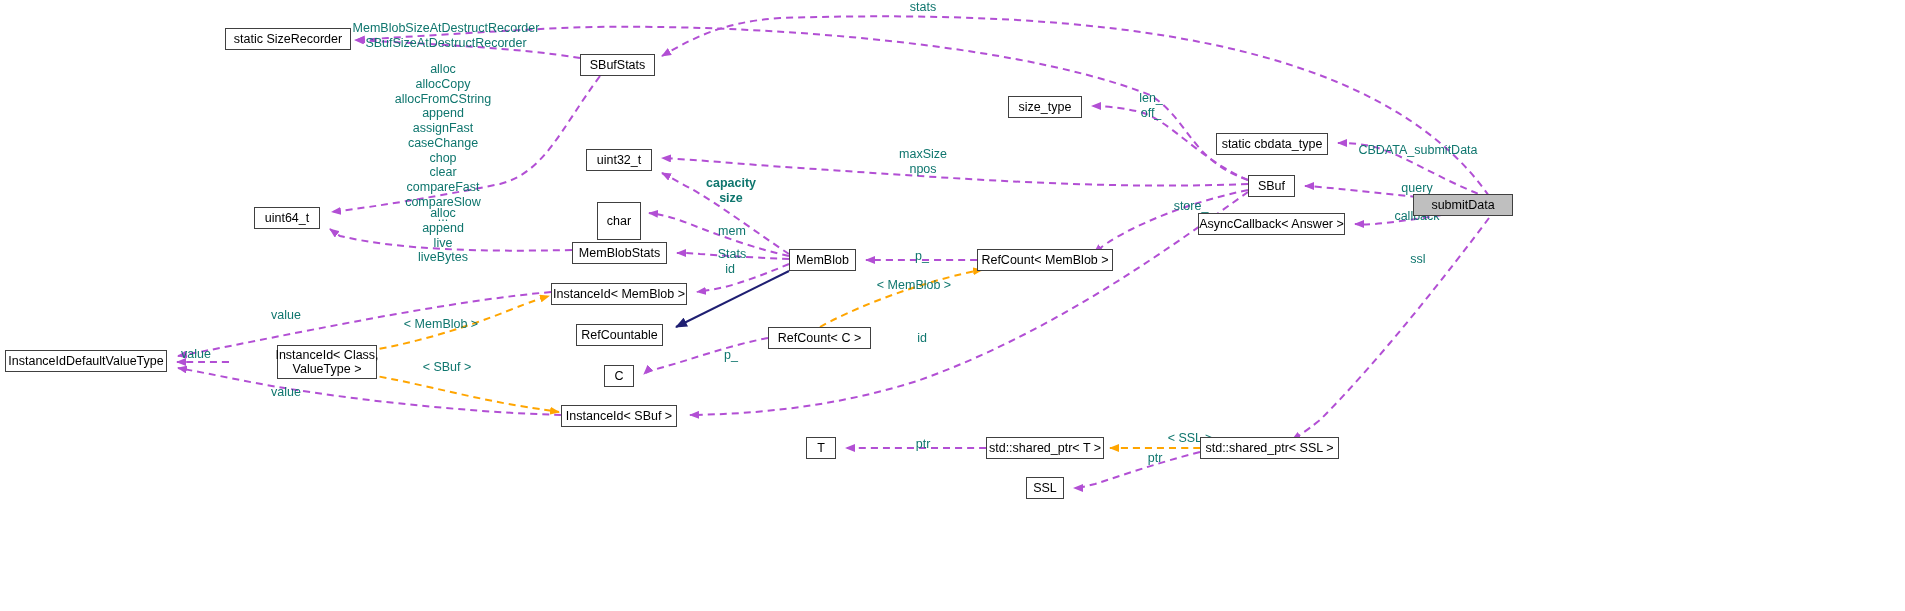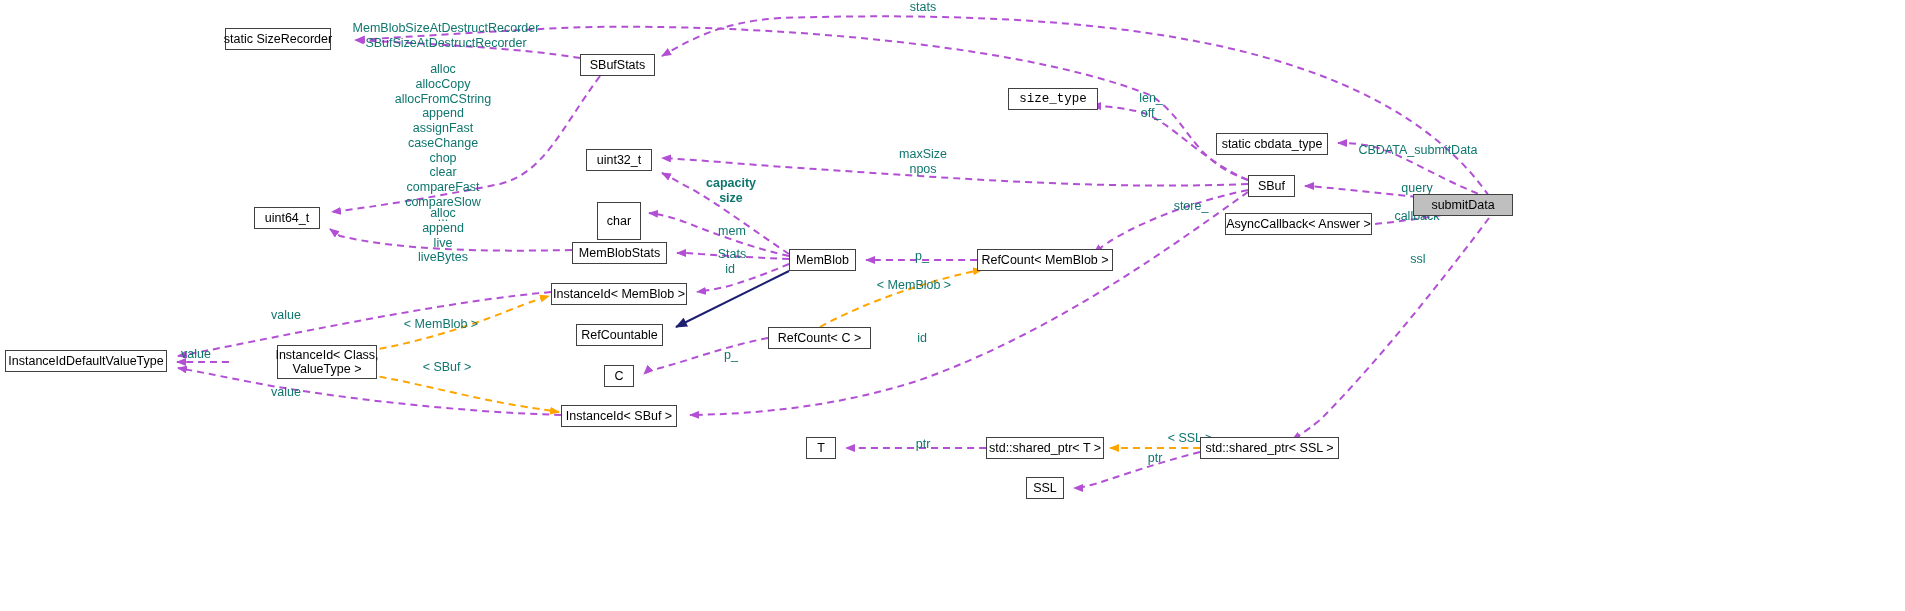--- a/index.html
+++ b/index.html
@@ -134,30 +134,30 @@
       <path d="M1200,448 C1170,448 1130,448 1110,448"></path>
     </g>
 
     <g class="inheritance-edges" fill="none" stroke="#1f1f72" stroke-width="2" marker-end="url(#arrowBlue)">
 
       <path d="M789,271 L676,327"></path>
     </g>
   </svg>
 
   <div id="nodes">
-      <div class="node" style="left: 225px; top: 28px; width: 106px; height: 22px;">static SizeRecorder</div>
+      <div class="node" style="left: 225px; top: 28px; width: 126px; height: 22px;">static SizeRecorder</div>
       <div class="node" style="left: 580px; top: 54px; width: 75px; height: 22px;">SBufStats</div>
-      <div class="node" style="left: 1008px; top: 88px; width: 90px; height: 22px; font-family: Liberation Mono, monospace;">size_type</div>
+      <div class="node" style="left: 1008px; top: 96px; width: 74px; height: 22px;">size_type</div>
       <div class="node" style="left: 1216px; top: 133px; width: 112px; height: 22px;">static cbdata_type</div>
       <div class="node" style="left: 586px; top: 149px; width: 66px; height: 22px;">uint32_t</div>
       <div class="node" style="left: 1248px; top: 175px; width: 47px; height: 22px;">SBuf</div>
       <div class="node highlight" style="left: 1413px; top: 194px; width: 100px; height: 22px;">submitData</div>
       <div class="node" style="left: 254px; top: 207px; width: 66px; height: 22px;">uint64_t</div>
       <div class="node" style="left: 597px; top: 202px; width: 44px; height: 38px;">char</div>
-      <div class="node" style="left: 1198px; top: 213px; width: 147px; height: 22px; margin-left: 27px;">AsyncCallback&lt; Answer &gt;</div>
+      <div class="node" style="left: 1198px; top: 213px; width: 147px; height: 22px;">AsyncCallback&lt; Answer &gt;</div>
       <div class="node" style="left: 572px; top: 242px; width: 95px; height: 22px;">MemBlobStats</div>
       <div class="node" style="left: 789px; top: 249px; width: 67px; height: 22px;">MemBlob</div>
       <div class="node" style="left: 977px; top: 249px; width: 136px; height: 22px;">RefCount&lt; MemBlob &gt;</div>
       <div class="node" style="left: 551px; top: 283px; width: 136px; height: 22px;">InstanceId&lt; MemBlob &gt;</div>
       <div class="node" style="left: 576px; top: 324px; width: 87px; height: 22px;">RefCountable</div>
       <div class="node" style="left: 768px; top: 327px; width: 103px; height: 22px;">RefCount&lt; C &gt;</div>
       <div class="node" style="left: 5px; top: 350px; width: 162px; height: 22px;">InstanceIdDefaultValueType</div>
       <div class="node" style="left: 229px; top: 345px; width: 100px; height: 34px; margin-left: 48px;">InstanceId&lt; Class,
 ValueType &gt;</div>
       <div class="node" style="left: 604px; top: 365px; width: 30px; height: 22px;">C</div>

